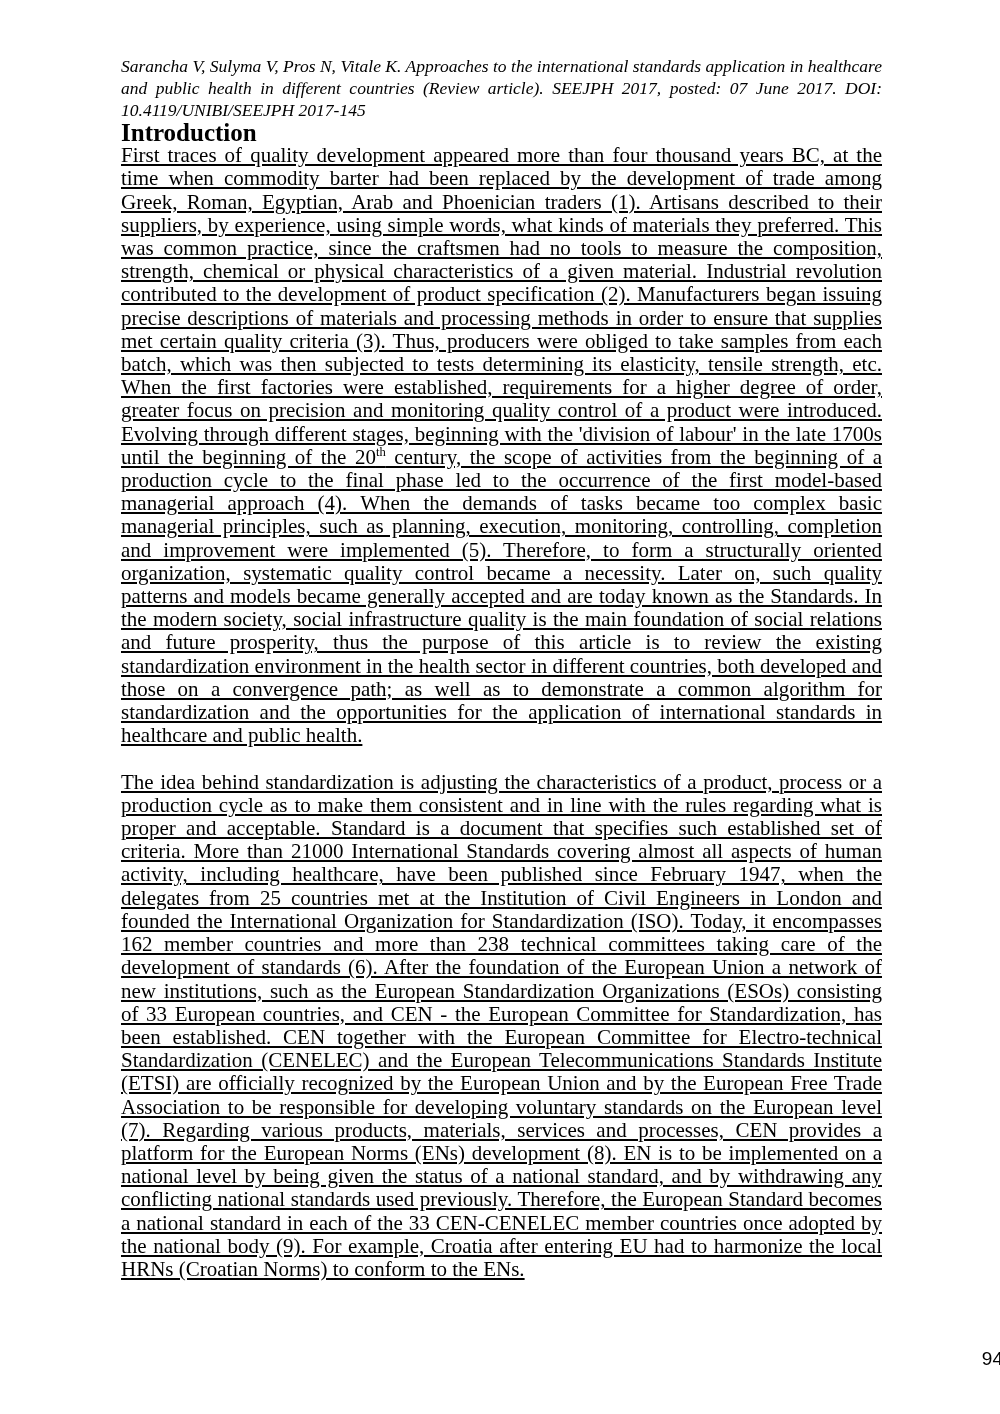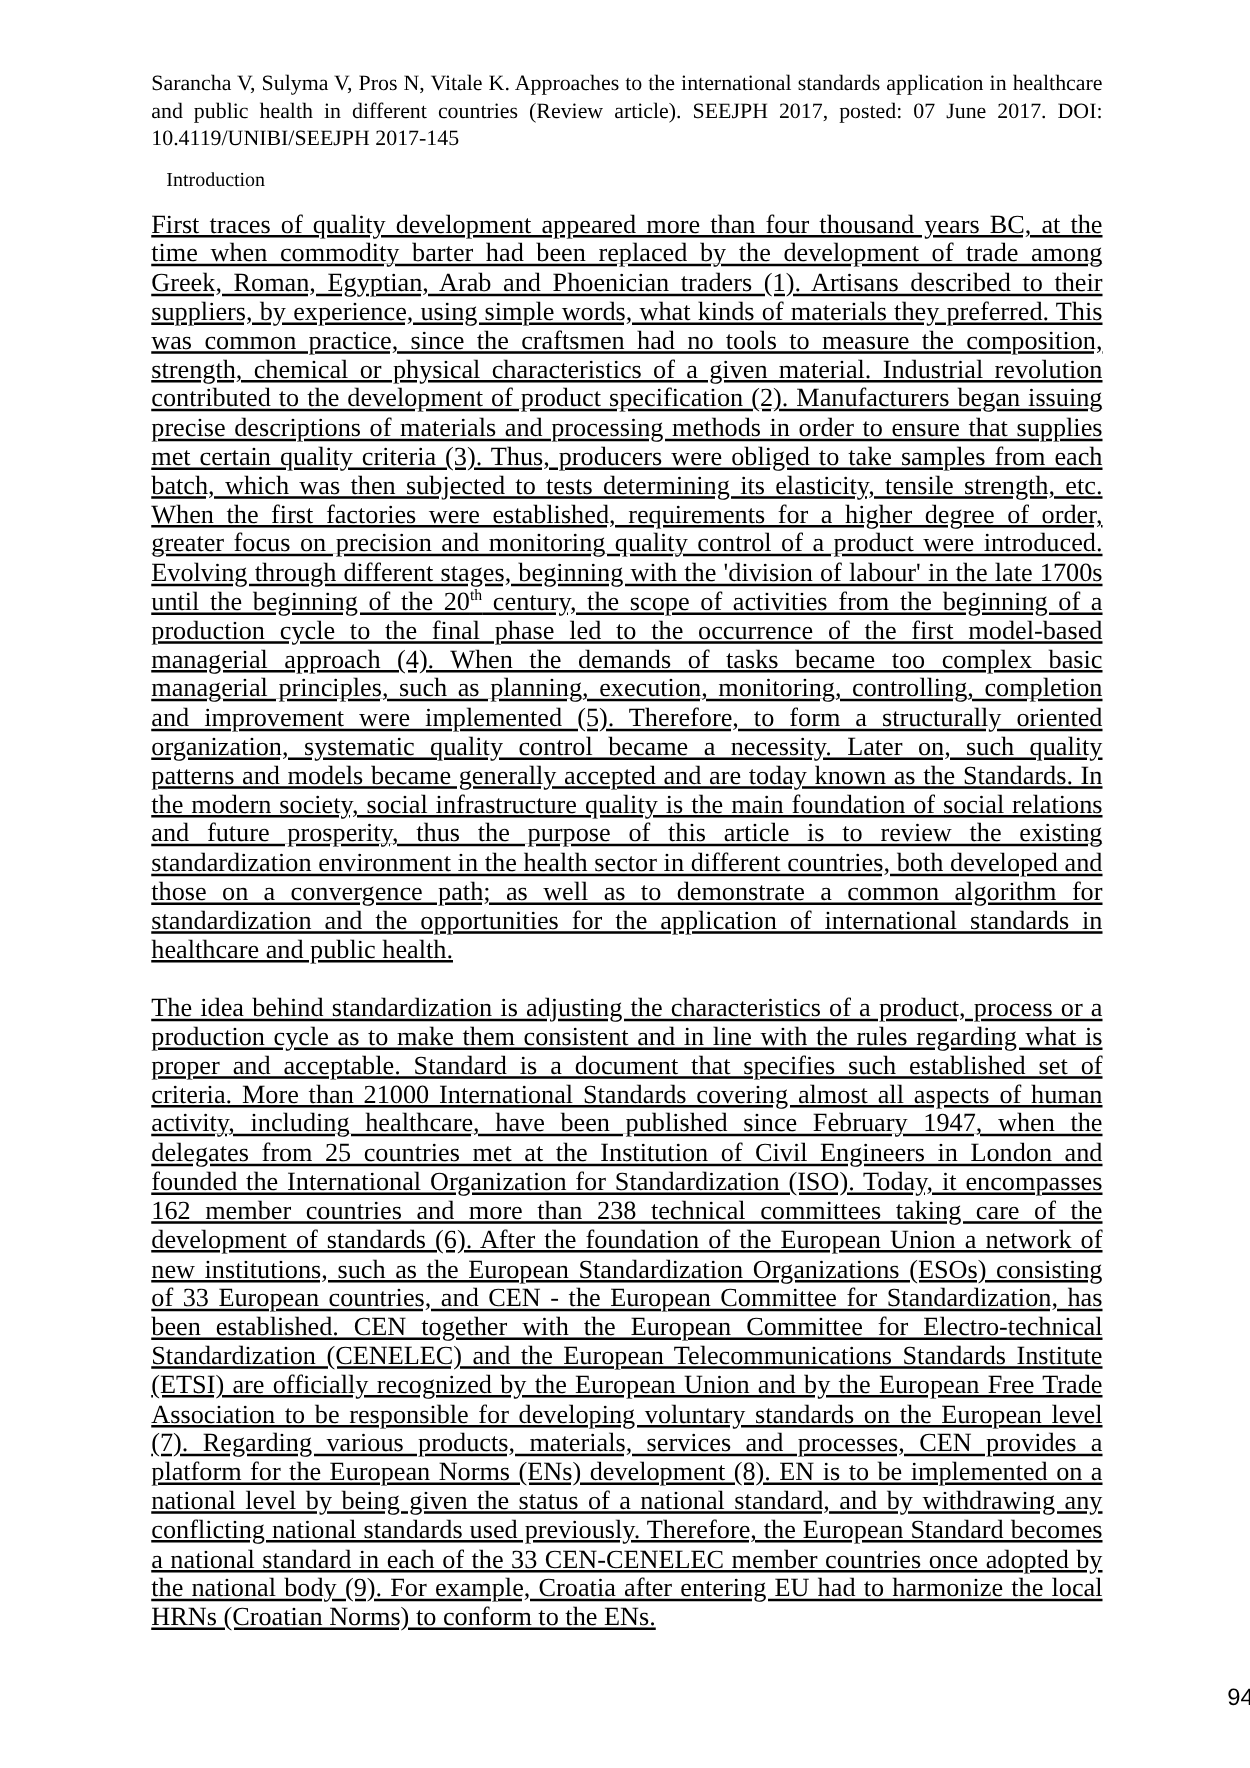--- a/index.html
+++ b/index.html
@@ -13,28 +13,29 @@
     position: relative;
     overflow: hidden;
   }
   .page {
     position: absolute;
     inset: 0;
     padding: 55px 118px 0 121px;
   }
   .citation {
     margin: 0;
+    font-style: italic;
     font-size: 17.5px;
     line-height: 22px;
     text-align: justify;
   }
   .section-heading {
-    margin: 12px;
-    font-weight: normal;
-    font-size: 16px;
+    margin: 0;
+    font-weight: bold;
+    font-size: 25px;
     line-height: 23.2px;
   }
   .body-paragraph {
     margin: 0;
     font-size: 21px;
     line-height: 23.2px;
     text-align: justify;
     text-decoration: underline;
   }
   .section-gap { height: 23.2px; }

